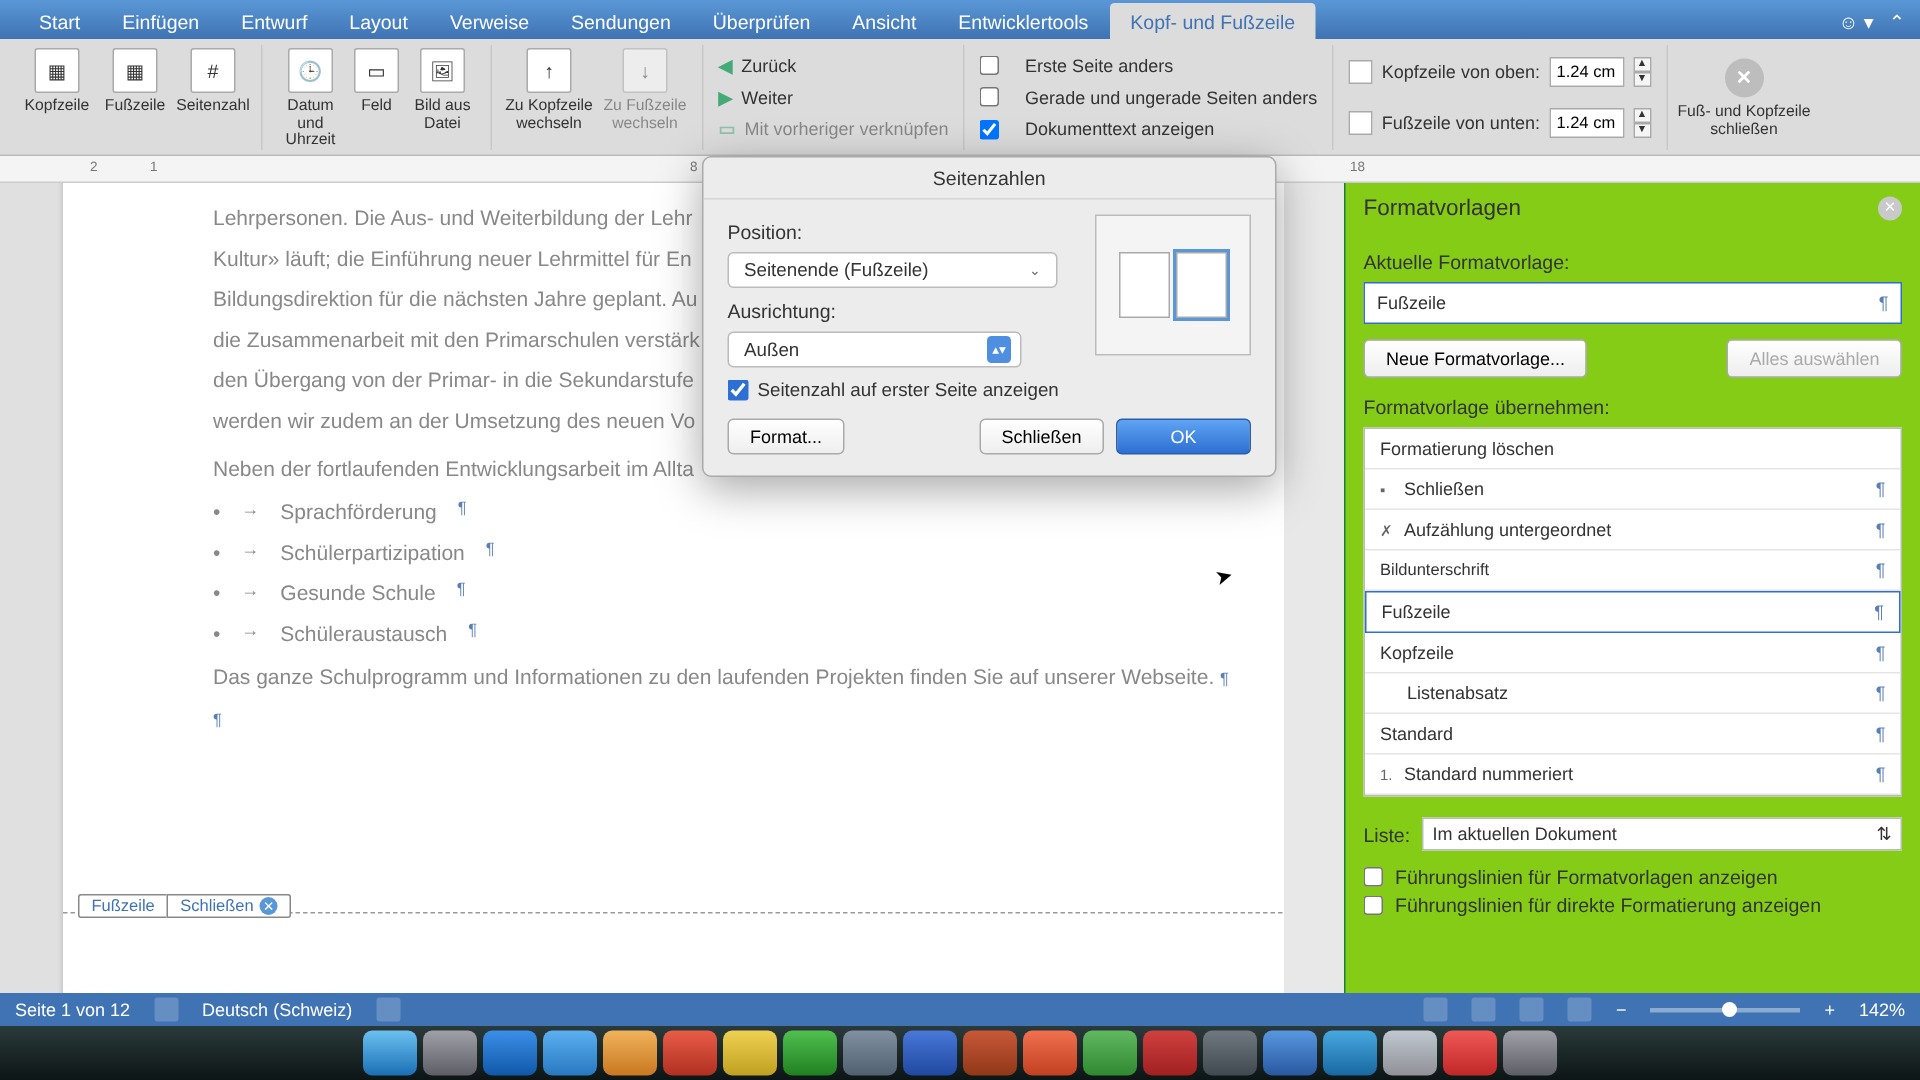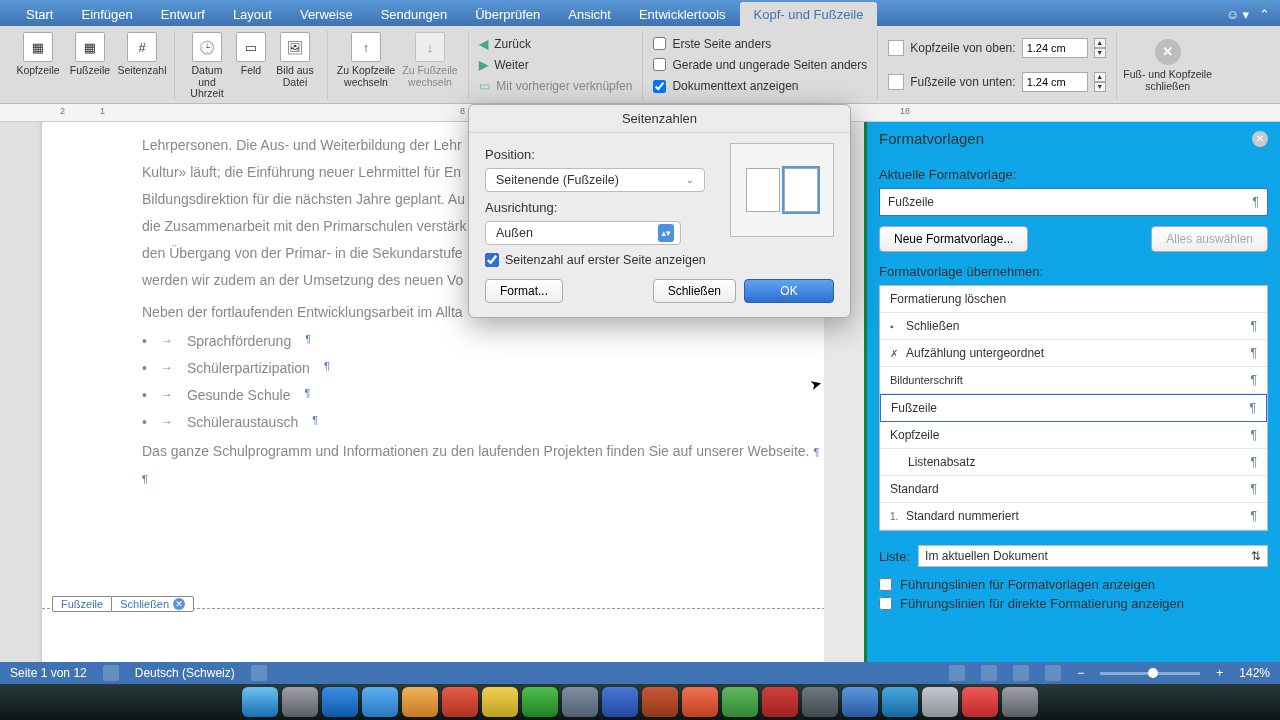--- a/index.html
+++ b/index.html
@@ -14,26 +14,26 @@
   .ribbon { background: #dcdcdc; height: 78px; display: flex; align-items: flex-start; padding: 4px 6px 0; border-bottom: 1px solid #bbb; }
   .rgroup { display: flex; flex-direction: column; align-items: center; justify-content: flex-start; padding: 0 6px; height: 70px; border-right: 1px solid #c8c8c8; }
   .rgroup:last-child { border-right: none; }
   .vbtn { display: flex; flex-direction: column; align-items: center; width: 52px; padding: 2px; cursor: pointer; }
   .vbtn .ic { width: 30px; height: 30px; background: #fff; border: 1px solid #aaa; border-radius: 2px; display:flex; align-items:center; justify-content:center; }
   .vbtn .lbl { font-size: 10.5px; text-align: center; margin-top: 3px; line-height: 1.1; }
   .rgroup.nav { flex-direction: column; align-items: flex-start; justify-content: space-around; padding: 4px 10px; }
   .navrow { display: flex; align-items: center; gap: 6px; font-size: 12px; }
   .navrow .arr { color: #4a7; font-weight: bold; }
   .rgroup.checks { flex-direction: column; align-items: flex-start; justify-content: space-around; padding: 4px 10px; gap:2px; }
-  .chk { display: flex; align-items: center; gap: 6px; font-size: 12px; }
+  .chk { display: flex; align-items: center; gap: 17px; font-size: 12px; }
   .chk input { width: 13px; height: 13px; }
   .spin-group { flex-direction: column; align-items: flex-start; justify-content: space-around; padding: 4px 10px; gap:6px; }
   .spinrow { display: flex; align-items: center; gap: 6px; font-size: 12px; }
   .spinrow .sic { width:16px; height:16px; background:#fff; border:1px solid #aaa; }
-  .spinrow input { width: 66px; height: 20px; border: 1px solid #aaa; font-size: 11px; padding: 0 4px; }
+  .spinrow input { width: 50px; height: 20px; border: 1px solid #aaa; font-size: 11px; padding: 0 4px; }
   .spinrow .arrows { display:flex; flex-direction:column; }
   .spinrow .arrows span { width:12px; height:10px; border:1px solid #aaa; background:#f5f5f5; font-size:7px; text-align:center; line-height:8px; cursor:pointer; }
   .rgroup.close { flex-direction:column; align-items:center; justify-content:center; }
   .close-x { width:26px; height:26px; border-radius:50%; background:#bdbdbd; color:#fff; font-weight:bold; display:flex; align-items:center; justify-content:center; cursor:pointer; }
   
   
   .ruler-h { height:18px; background:#f4f4f4; border-bottom:1px solid #ccc; position:relative; font-size:9px; color:#777; }
   .ruler-h span { position:absolute; top:2px; }
   
   
@@ -66,21 +66,21 @@
   .chkrow { display:flex; align-items:flex-start; gap:6px; font-size:12.5px; margin:6px 0 12px; }
   .chkrow input { width:14px; height:14px; accent-color:#2d6fd2; }
   .btnrow { display:flex; gap:8px; }
   .dbtn { height:24px; border:1px solid #aaa; border-radius:4px; background:linear-gradient(#fff,#eee); font-size:12px; padding:0 14px; cursor:pointer; }
   .dbtn.primary { background:linear-gradient(#5ea4f3,#2d6fd2); color:#fff; border-color:#2a5fa8; }
   .preview-box { position:absolute; right:16px; top:10px; width:104px; height:94px; border:1px solid #bbb; background:#f4f4f4; display:flex; align-items:center; justify-content:center; gap:4px; }
   .pg-thumb { width:34px; height:44px; background:#fff; border:1px solid #aaa; }
   .pg-thumb.sel { box-shadow: 0 0 0 2px #5a97d6; }
 
   
-  .styles-panel { width: 416px; background: #0ea5e9; border-left:3px solid #15803d; display:flex; flex-direction:column; }
+  .styles-panel { width: 384px; background: #84cc16; border-left:1px solid #15803d; display:flex; flex-direction:column; }
   .styles-panel .sp-title { display:flex; align-items:center; justify-content:space-between; padding:8px 12px; font-size:15px; font-weight:500; }
   .sp-x { width:16px; height:16px; border-radius:50%; background:#c9c9c9; color:#fff; font-size:10px; text-align:center; line-height:16px; cursor:pointer; }
   .sp-body { padding: 6px 12px; overflow:hidden; }
   .sp-sub { font-size:13px; margin:6px 0; }
   .cur-style { border:1px solid #2d6fd2; background:#fff; padding:6px 8px; display:flex; justify-content:space-between; font-size:12px; margin-bottom:10px; }
   .pilc { color:#5a7fb5; font-size:12px; }
   .sp-buttons { display:flex; gap:10px; margin-bottom:12px; }
   .sp-btn { flex:0 0 auto; height:26px; border:1px solid #aaa; border-radius:4px; background:linear-gradient(#fff,#eee); font-size:12px; padding:0 14px; cursor:pointer; }
   .sp-btn.dis { color:#aaa; }
   .style-list { border:1px solid #bbb; background:#fff; }

